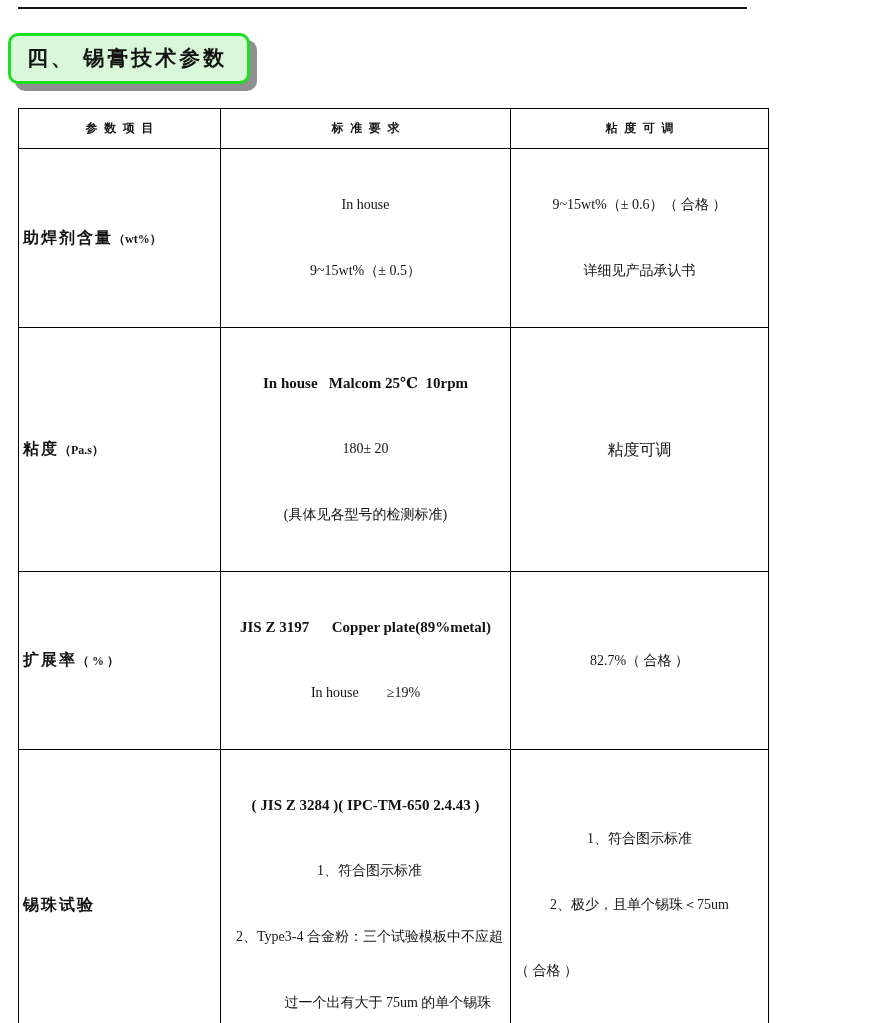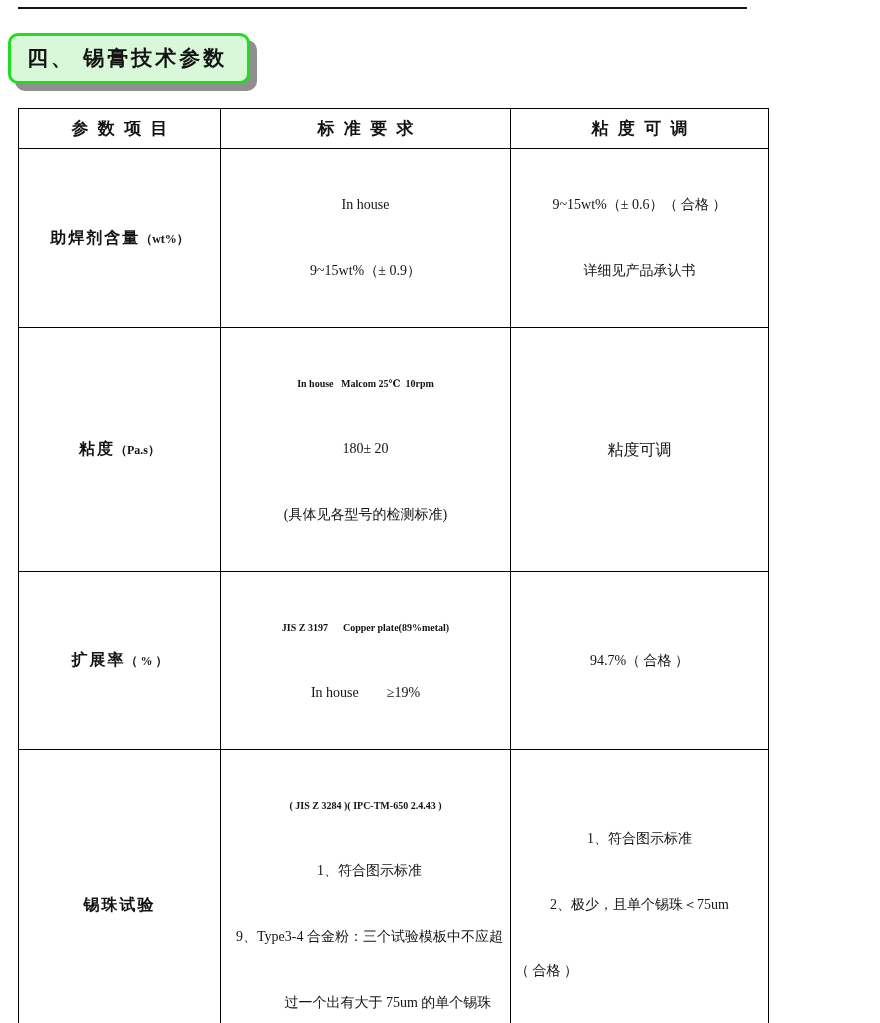--- a/index.html
+++ b/index.html
@@ -17,28 +17,28 @@
     background:#d9f8d9; border:3px solid #1fdd1f; border-radius:10px;
     box-shadow:7px 7px 0 #8f8f8f;
     padding:8px 20px 9px 16px;
   }
   .title-box .title-text { font-size:21px; font-weight:bold; letter-spacing:3px; white-space:pre; }
 
   table.spec { position:absolute; left:18px; top:108px; width:750px;
     border-collapse:collapse; table-layout:fixed; }
   td, th { border:1px solid #000; vertical-align:middle; padding:2px 4px;
     white-space:pre-wrap; font-size:14px; line-height:21px; overflow:hidden; }
-  th { font-size:17px; font-weight:bold; letter-spacing:0.55em; text-indent:0.55em; text-align:center; }
+  th { font-size:12px; font-weight:bold; letter-spacing:0.55em; text-indent:0.55em; text-align:center; }
 
   .c  { text-align:center; }
   .l  { text-align:left; padding-left:8px; }
   .b  { font-weight:normal; }
-  .param { text-align:center; font-weight:bold; font-size:16px; letter-spacing:2px; }
+  .param { text-align:left; font-weight:bold; font-size:16px; letter-spacing:2px; }
   .punit { font-size:12px; letter-spacing:0; font-weight:bold; }
-  .std-title { font-weight:bold; font-size:10px; line-height:23px; }
+  .std-title { font-weight:bold; font-size:15px; line-height:23px; }
   .item { line-height:24px;text-align:center; }
   .verdict { text-align:left; line-height:24px; }
 
   .rh-hdr   { height:40px; } .rh-flux { height:65px; } .rh-visc { height:74px; }
   .rh-sprd  { height:53px; } .rh-ball { height:97px; }
 </style>
 </head>
 <body>
 
 <div class="page">
@@ -64,21 +64,21 @@
         <tr class="rh-hdr">
       <th colspan="2">参数项目</th>
       <th colspan="4">标准要求</th>
       <th>粘度可调</th>
     </tr>
 
     <tr class="rh-flux">
       <td colspan="2" class="param"><span>助焊剂含量</span><span class="punit">（wt%）</span></td>
       <td colspan="4" class="c">
         <div class="item">In house</div>
-        <div class="item">9~15wt%（± 0.9）</div>
+        <div class="item">9~15wt%（± 0.5）</div>
       </td>
       <td class="c">
         <div class="item">9~15wt%（± 0.6）（ 合格 ）</div>
         <div class="item">详细见产品承认书</div>
       </td>
     </tr>
 
     <tr class="rh-visc">
       <td colspan="2" class="param"><span>粘度</span><span class="punit">（Pa.s）</span></td>
       <td colspan="4" class="c">
@@ -91,30 +91,30 @@
       </td>
     </tr>
 
     <tr class="rh-sprd">
       <td colspan="2" class="param"><span>扩展率</span><span class="punit">（ % ）</span></td>
       <td colspan="4" class="c">
         <div class="std-title">JIS Z 3197      Copper plate(89%metal)</div>
         <div class="item">In house        ≥19%</div>
       </td>
       <td class="c">
-        <div class="item">94.7%（ 合格 ）</div>
+        <div class="item">82.7%（ 合格 ）</div>
       </td>
     </tr>
 
     <tr class="rh-ball">
       <td colspan="2" class="param"><span>锡珠试验</span></td>
       <td colspan="4">
         <div class="std-title c">( JIS Z 3284 )( IPC-TM-650 2.4.43 )</div>
         <div class="item l">1、符合图示标准</div>
-        <div class="item l">9、Type3-4 合金粉：三个试验模板中不应超</div>
+        <div class="item l">2、Type3-4 合金粉：三个试验模板中不应超</div>
         <div class="item l" style="padding-left:3.2em">过一个出有大于 75um 的单个锡珠</div>
       </td>
       <td class="c">
         <div class="item">1、符合图示标准</div>
         <div class="item">2、极少，且单个锡珠＜75um</div>
         <div class="verdict">（ 合格 ）</div>
       </td>
     </tr>
 
   </tbody>

